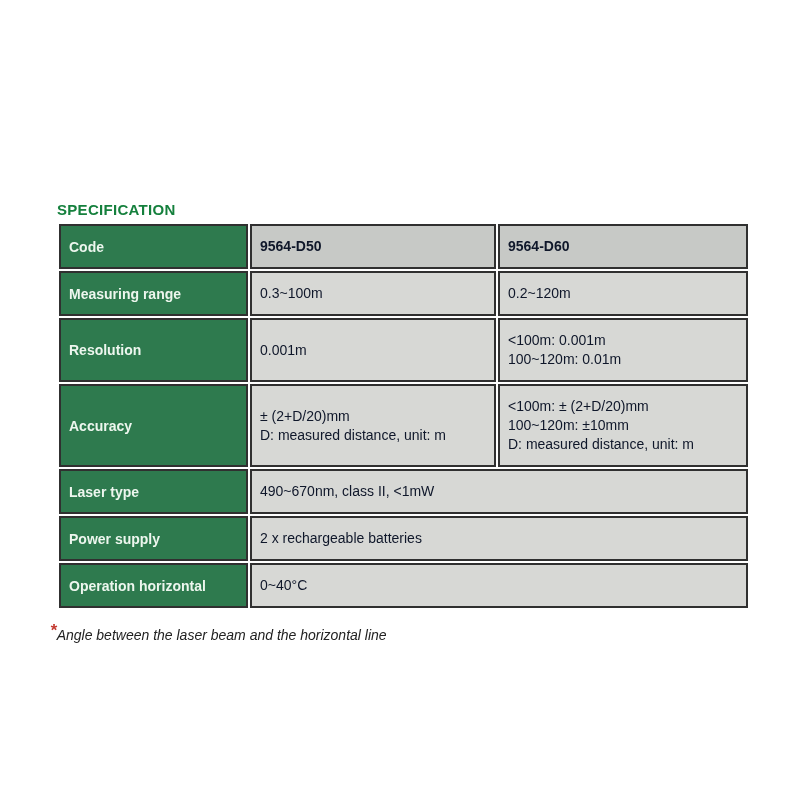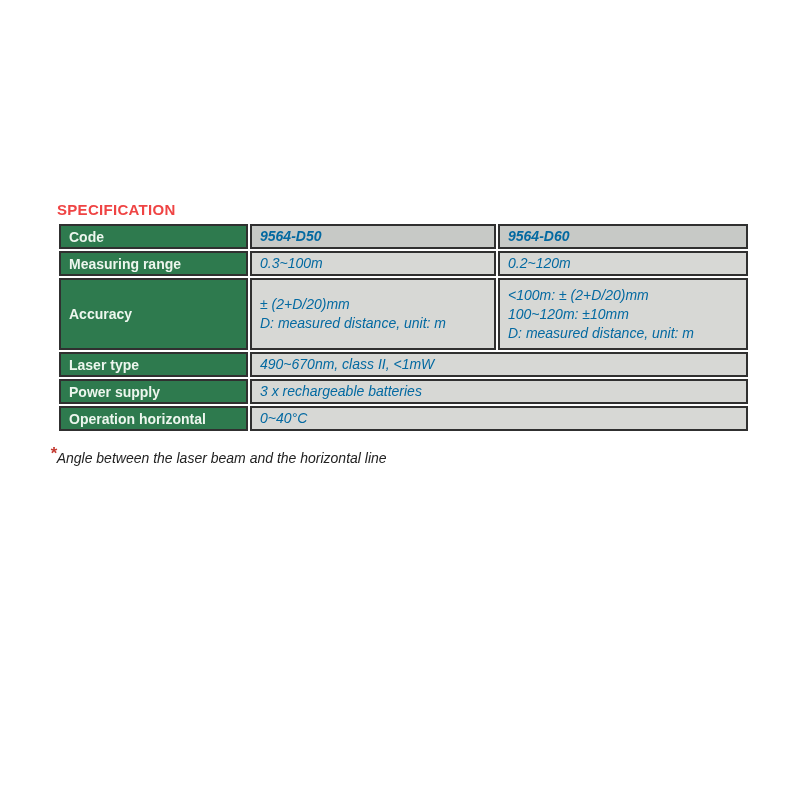--- a/index.html
+++ b/index.html
@@ -13,51 +13,50 @@
   }
   .sheet {
     position: absolute;
     left: 57px;
     top: 201px;
     width: 689px;
   }
   .title {
     font-size: 15px;
     font-weight: bold;
-    color: #ef4444;
+    color: #15803d;
     letter-spacing: 0.3px;
     margin: 0 0 4px 0;
   }
   table.spec {
     width: 689px;
     table-layout: fixed;
     border-collapse: separate;
     border-spacing: 2px;
     background: #ffffff;
   }
   table.spec td, table.spec th {
     box-sizing: border-box;
     border: 2px solid var(--border-dark, #303030);
-    padding: 1px 8px;
+    padding: 11px 8px;
     font-size: 14px;
     vertical-align: middle;
     overflow: hidden;
   }
   th.label {
     background: var(--green, #2e7a4e);
     color: #edf6ee;
     font-weight: bold;
     text-align: left;
   }
   td.val {
     background: var(--gray, #d7d8d5);
-    color: #0369a1;
+    color: #0f172a;
     white-space: pre-line;
     line-height: 19px;
-    font-style: italic;
   }
   tr.row-code td.val {
     background: var(--gray-dark, #c7c9c6);
     font-weight: bold;
   }
   
   tr.h-s  td, tr.h-s  th { height: 22px; }
   tr.h-s2 td, tr.h-s2 th { height: 21px; margin-left: 44px; }
   tr.h-m  td, tr.h-m  th { height: 41px; }
   tr.h-l  td, tr.h-l  th { height: 72px; }
@@ -99,35 +98,41 @@
       <tr class="row-code h-s">
         <th class="label">Code</th>
         <td class="val">9564-D50</td>
         <td class="val">9564-D60</td>
       </tr>
       <tr class="h-s">
         <th class="label">Measuring range</th>
         <td class="val">0.3~100m</td>
         <td class="val">0.2~120m</td>
       </tr>
+      <tr class="h-m">
+        <th class="label">Resolution</th>
+        <td class="val">0.001m</td>
+        <td class="val">&lt;100m: 0.001m
+100~120m: 0.01m</td>
+      </tr>
       <tr class="h-l">
         <th class="label">Accuracy</th>
         <td class="val">± (2+D/20)mm
 D: measured distance, unit: m</td>
         <td class="val">&lt;100m: ± (2+D/20)mm
 100~120m: ±10mm
 D: measured distance, unit: m</td>
       </tr>
       <tr class="h-s2">
         <th class="label">Laser type</th>
         <td class="val" colspan="2">490~670nm, class II, &lt;1mW</td>
       </tr>
       <tr class="h-s2">
         <th class="label">Power supply</th>
-        <td class="val" colspan="2">3 x rechargeable batteries</td>
+        <td class="val" colspan="2">2 x rechargeable batteries</td>
       </tr>
       <tr class="h-s">
         <th class="label">Operation horizontal</th>
         <td class="val" colspan="2">0~40°C</td>
       </tr>
     </tbody>
   </table>
 
   <div class="footnote">
     <span class="sup-star">*</span><span>Angle between the laser beam and the horizontal line</span>

